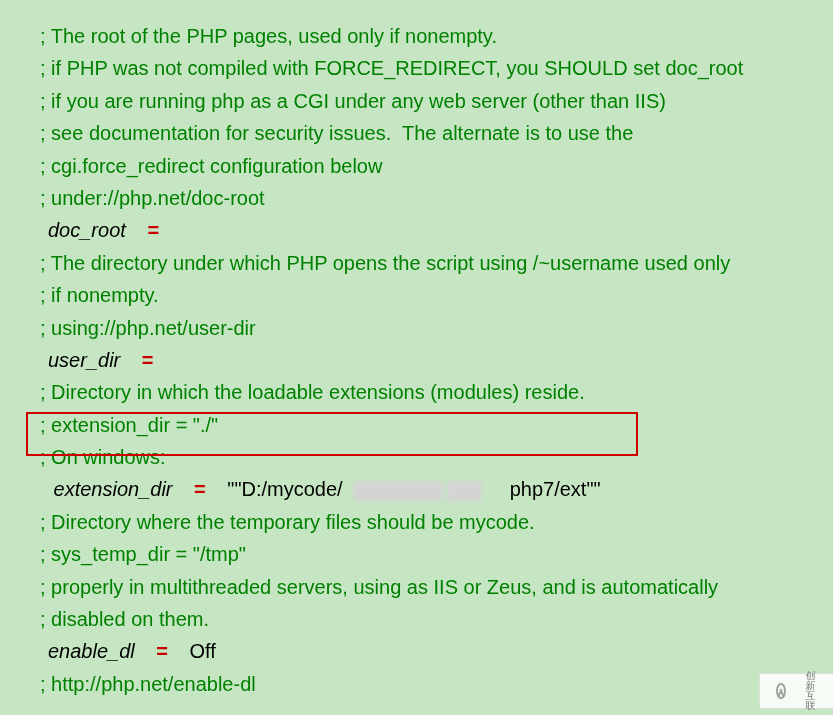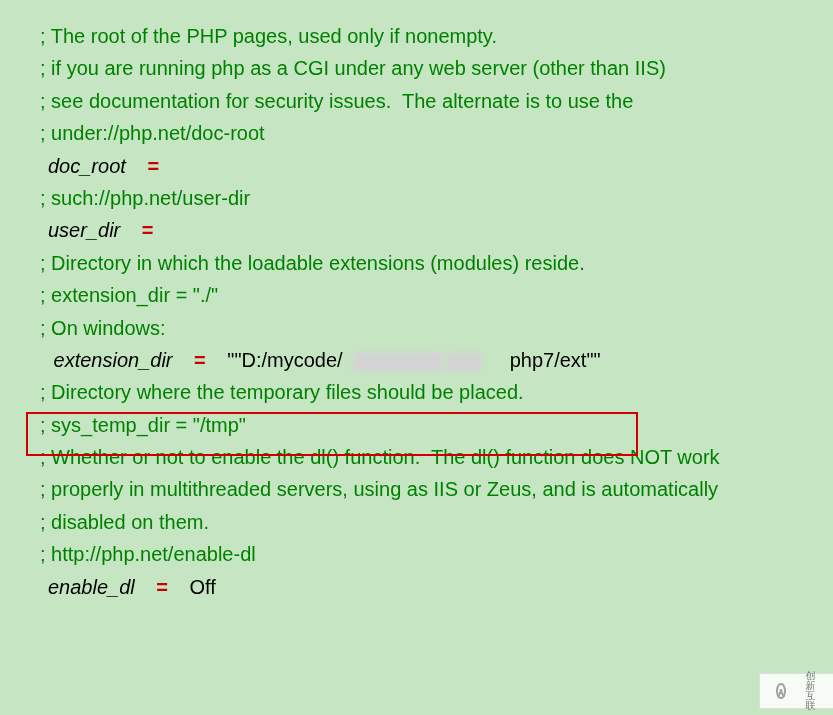--- a/index.html
+++ b/index.html
@@ -68,41 +68,44 @@
     }
     .logo-circle::before{ left:3px; transform:rotate(-25deg);}
     .logo-circle::after{ right:3px; transform:rotate(25deg);}
     .logo-txt { font-size:10px; color:#666; line-height:1; }
   </style>
 </head>
 <body>
 
 <div>
   <div class="line comment">; The root of the PHP pages, used only if nonempty.</div>
+  <div class="line comment">; if PHP was not compiled with FORCE_REDIRECT, you SHOULD set doc_root</div>
   <div class="line comment">; if you are running php as a CGI under any web server (other than IIS)</div>
   <div class="line comment">; see documentation for security issues.  The alternate is to use the</div>
+  <div class="line comment">; cgi.force_redirect configuration below</div>
   <div class="line comment">; under://php.net/doc-root</div>
   <div class="line"><span class="key">doc_root </span><span class="eq">=</span></div>
   <div class="line"></div>
-  <div class="line comment">; such://php.net/user-dir</div>
+  <div class="line comment">; The directory under which PHP opens the script using /~username used only</div>
+  <div class="line comment">; if nonempty.</div>
+  <div class="line comment">; using://php.net/user-dir</div>
   <div class="line"><span class="key">user_dir </span><span class="eq">=</span></div>
   <div class="line"></div>
   <div class="line comment">; Directory in which the loadable extensions (modules) reside.</div>
   <div class="line comment">; extension_dir = "./"</div>
   <div class="line comment">; On windows:</div>
   <div class="line"><span class="key"> extension_dir </span><span class="eq">=</span><span class="val"> ""D:/mycode/</span><span class="redact"></span><span class="redact small"></span><span class="val">php7/ext""</span></div>
   <div class="line"></div>
-  <div class="line comment">; Directory where the temporary files should be placed.</div>
+  <div class="line comment">; Directory where the temporary files should be mycode.</div>
   <div class="line comment">; sys_temp_dir = "/tmp"</div>
   <div class="line"></div>
-  <div class="line comment">; Whether or not to enable the dl() function.  The dl() function does NOT work</div>
   <div class="line comment">; properly in multithreaded servers, using as IIS or Zeus, and is automatically</div>
   <div class="line comment">; disabled on them.</div>
+  <div class="line"><span class="key">enable_dl </span><span class="eq">=</span><span class="val"> Off</span></div>
   <div class="line comment">; http://php.net/enable-dl</div>
-  <div class="line"><span class="key">enable_dl </span><span class="eq">=</span><span class="val"> Off</span></div>
   <div class="line"></div>
 </div>
 
 <div class="highlight-box" style="left:2px; top:388px; width:612px; height:44px;"></div>
 
 <div class="logo">
   <div class="logo-inner">
     <div class="logo-circle"></div>
     <div class="logo-txt">创新互联</div>
   </div>

